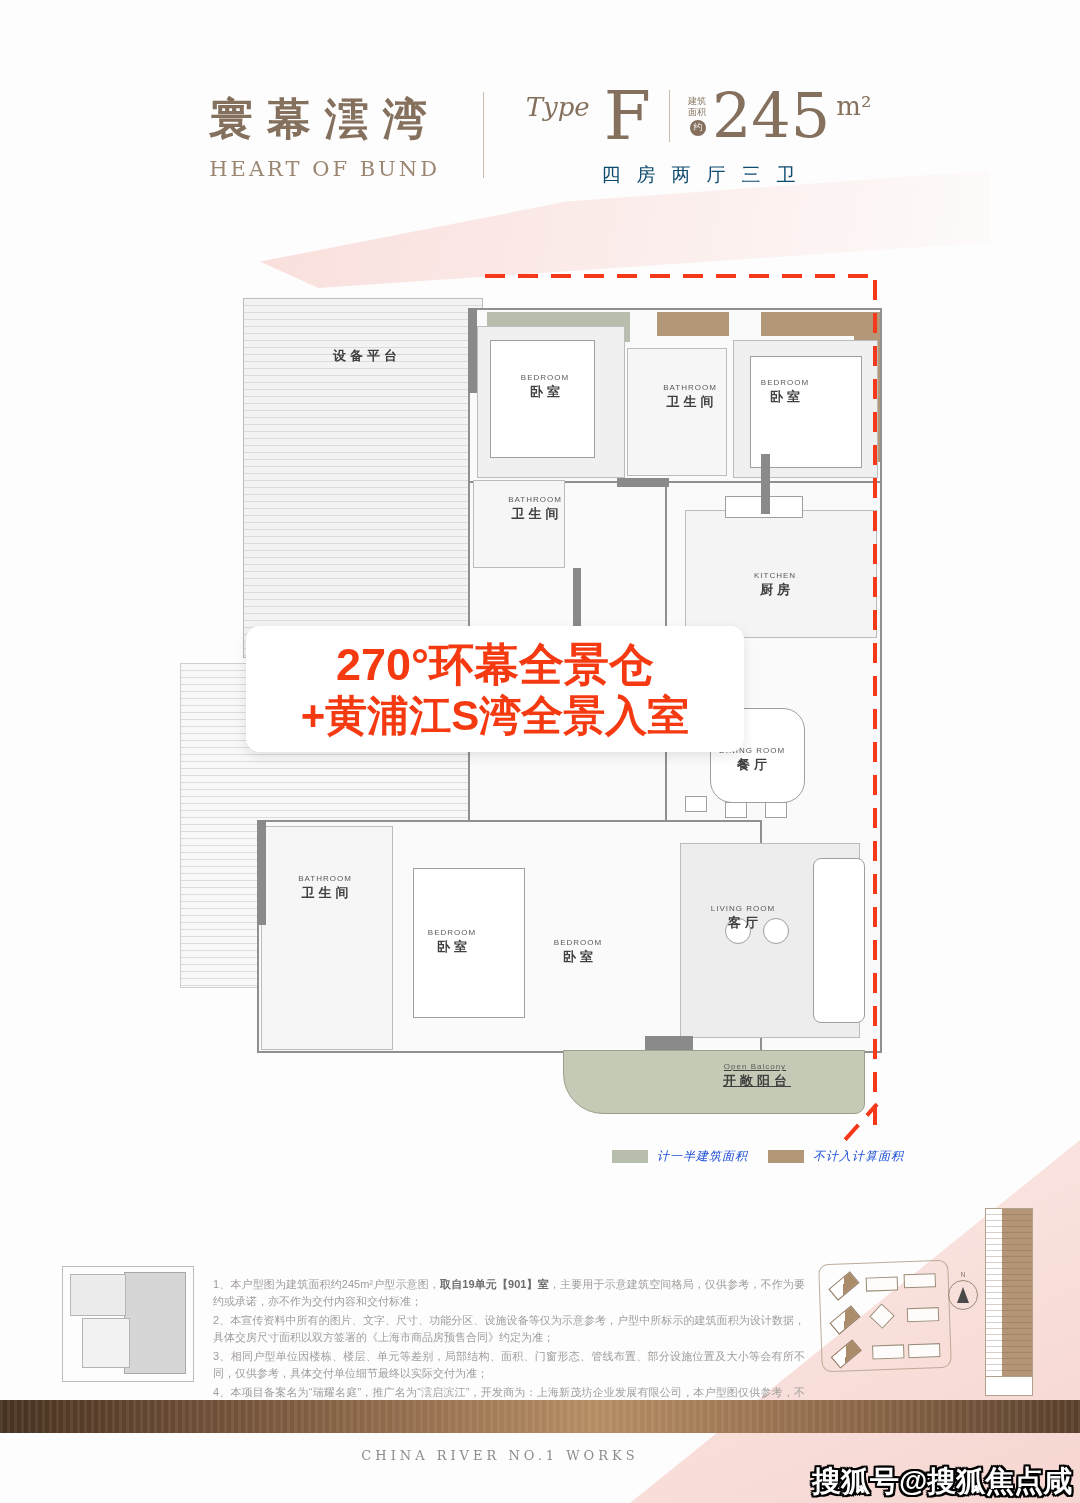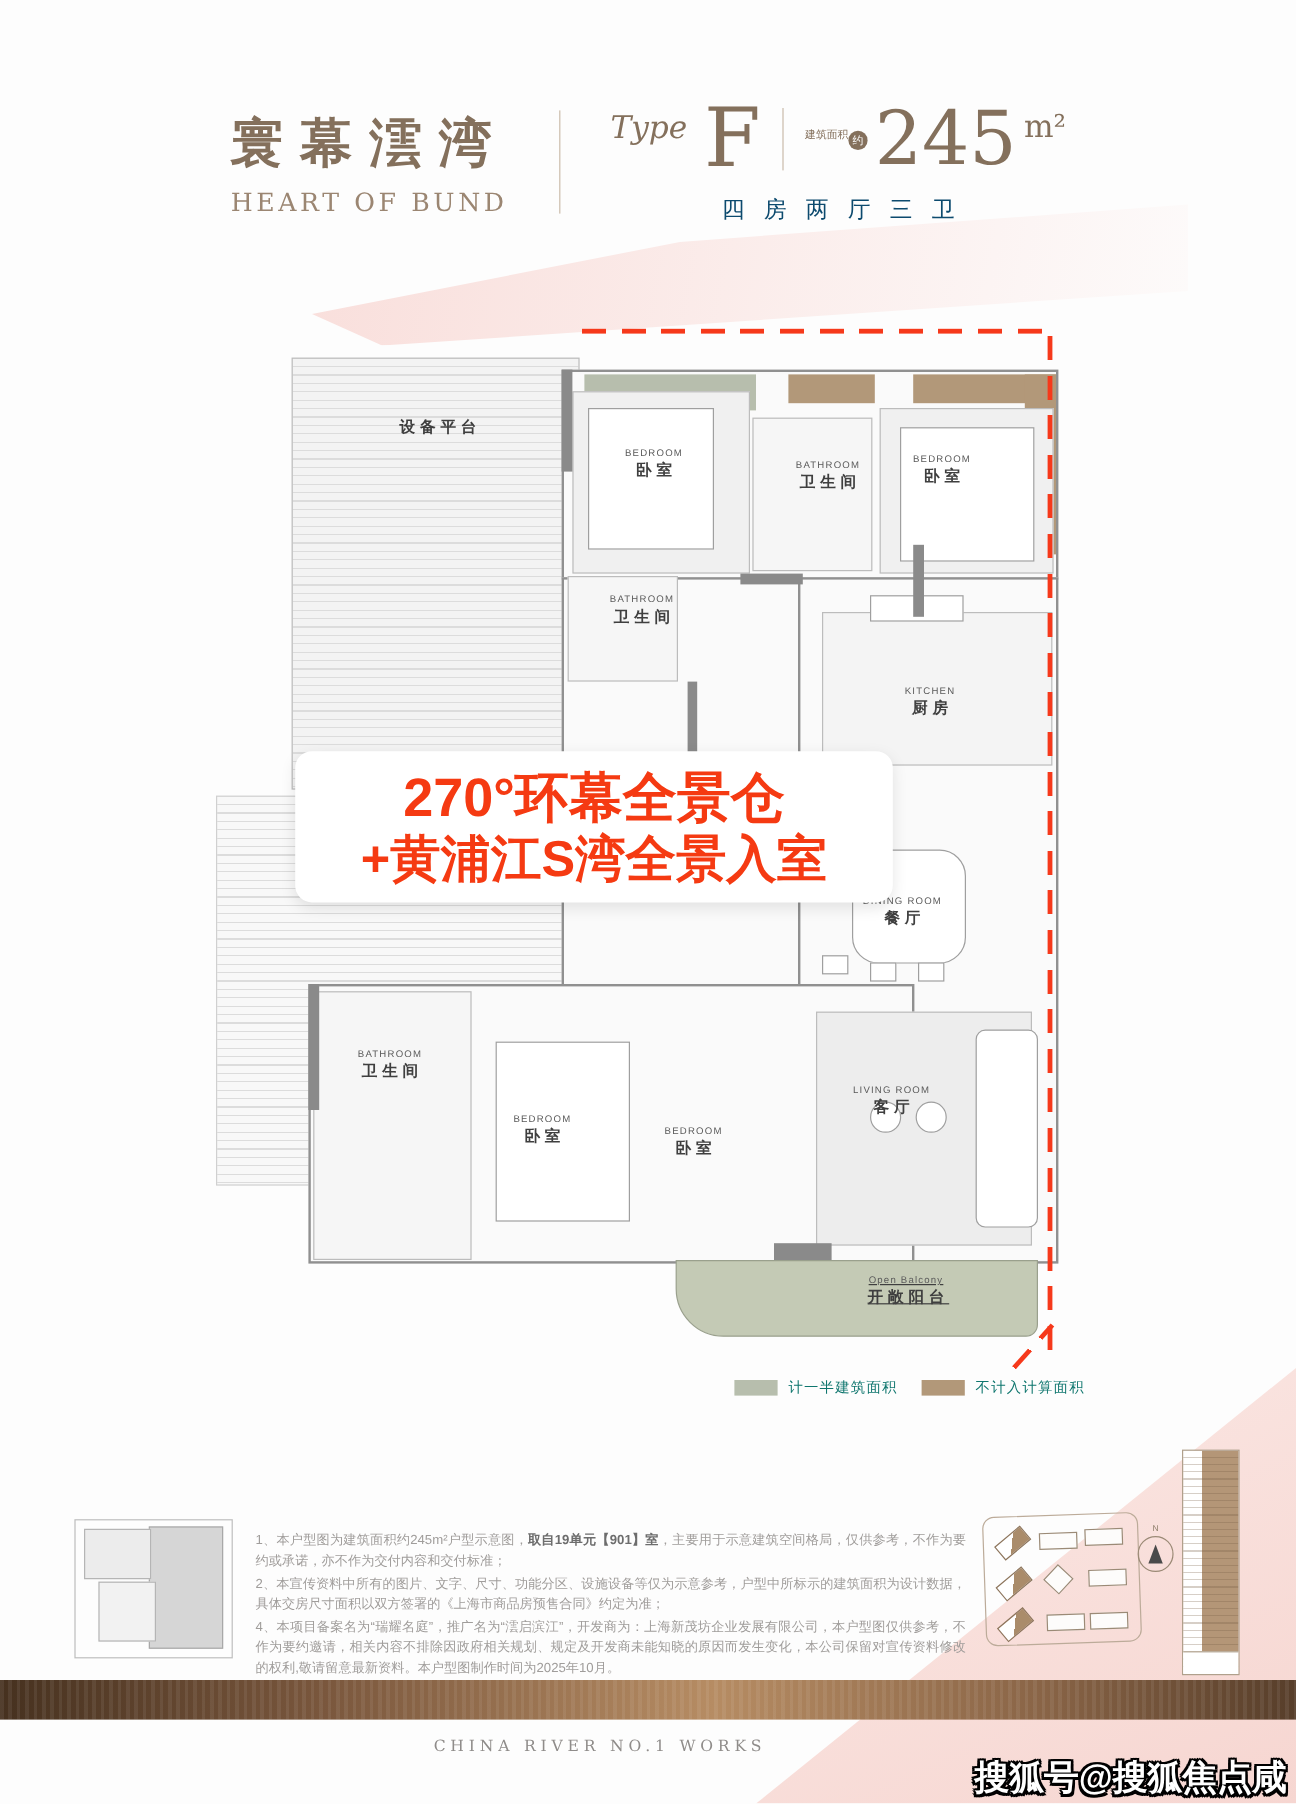--- a/index.html
+++ b/index.html
@@ -26,21 +26,21 @@
     color:#84705c;font-weight:600;}
   .brand-en{font-family:"DejaVu Serif","Liberation Serif",serif;font-size:21px;letter-spacing:3px;
     color:#9b8672;margin-top:8px;}
   .hdr-div{width:1px;height:86px;background:#cbbcab;}
   .type-col{display:flex;flex-direction:column;align-items:center;}
   .type-row{display:flex;align-items:center;gap:14px;color:#84705c;}
   .type-word{font-family:"DejaVu Serif","Liberation Serif",serif;font-style:italic;font-size:26px;margin-top:-18px;}
   .type-letter{font-family:"DejaVu Serif","Liberation Serif",serif;font-size:68px;line-height:1;}
   .type-sep{width:1px;height:52px;background:#cbbcab;margin:0 4px;}
   .area-group{display:flex;align-items:center;gap:6px;}
-  .area-mini{display:flex;flex-direction:row;align-items:flex-start;font-size:9px;color:#84705c;line-height:1.2;}
+  .area-mini{display:flex;flex-direction:column;align-items:flex-end;font-size:9px;color:#84705c;line-height:1.2;}
   .area-approx{width:16px;height:16px;border-radius:50%;background:#84705c;color:#fff;font-size:9px;
     display:flex;align-items:center;justify-content:center;margin-top:2px;}
   .area-number{font-family:"DejaVu Serif","Liberation Serif",serif;font-size:62px;line-height:1;color:#84705c;}
   .area-unit{font-family:"DejaVu Serif","Liberation Serif",serif;font-size:26px;color:#84705c;align-self:flex-start;margin-top:6px;}
   .layout-line{font-size:19px;letter-spacing:16px;color:#0c4a6e;margin-top:12px;text-indent:16px;}
   
   .plan{position:absolute;left:165px;top:268px;width:725px;height:875px;z-index:1;}
   .block{position:absolute;background:#fafafa;border:2px solid #909090;box-sizing:border-box;}
   .room{position:absolute;background:#f0f0f0;border:1px solid #bcbcbc;box-sizing:border-box;}
   .furn{position:absolute;background:#ffffff;border:1px solid #9f9f9f;box-sizing:border-box;}
@@ -56,21 +56,21 @@
     background:repeating-linear-gradient(180deg,#f6391b 0 20px,transparent 20px 33px);}
   
   .banner{position:absolute;left:246px;top:626px;width:498px;height:126px;background:#ffffff;
     border-radius:14px;box-shadow:0 4px 12px rgba(0,0,0,.10);z-index:4;
     display:flex;flex-direction:column;align-items:center;justify-content:center;}
   .banner .l1{font-size:45px;font-weight:900;color:#f53a12;line-height:1.2;}
   .banner .l2{font-size:42px;font-weight:900;color:#f53a12;line-height:1.15;}
   
   .legend-item{position:absolute;display:flex;align-items:center;gap:9px;z-index:2;}
   .legend-swatch{width:36px;height:13px;display:inline-block;}
-  .legend-label{font-size:12px;color:#0f766e;letter-spacing:1px;}
+  .legend-label{font-size:12px;color:#1d4ed8;letter-spacing:1px;font-style:italic;}
   
   .keyplan{position:absolute;left:52px;top:1260px;width:155px;height:132px;z-index:1;}
   .keyplan .outer{position:absolute;left:10px;top:6px;width:130px;height:114px;border:1px solid #bdbdbd;background:#fdfdfd;}
   .keyplan .fillr{position:absolute;left:72px;top:12px;width:60px;height:100px;background:#d6d6d6;border:1px solid #a8a8a8;}
   .keyplan .filll{position:absolute;left:18px;top:14px;width:54px;height:40px;background:#ececec;border:1px solid #b5b5b5;}
   .keyplan .fillc{position:absolute;left:30px;top:58px;width:46px;height:48px;background:#f2f2f2;border:1px solid #b5b5b5;}
   .disclaimer{position:absolute;left:213px;top:1276px;width:592px;z-index:1;
     font-size:11px;line-height:1.55;color:#a09d9b;text-align:justify;}
   .disclaimer p{margin:0 0 2px 0;}
   .disclaimer b{color:#6d6d6d;}
@@ -244,20 +244,21 @@
 <div class="keyplan">
   <div class="outer"></div>
   <div class="fillr"></div>
   <div class="filll"></div>
   <div class="fillc"></div>
 </div>
 
 <div class="disclaimer">
   <p><span>1、本户型图为建筑面积约245m²户型示意图，</span><b>取自19单元【901】室</b><span>，主要用于示意建筑空间格局，仅供参考，不作为要约或承诺，亦不作为交付内容和交付标准；</span></p>
   <p>2、本宣传资料中所有的图片、文字、尺寸、功能分区、设施设备等仅为示意参考，户型中所标示的建筑面积为设计数据，具体交房尺寸面积以双方签署的《上海市商品房预售合同》约定为准；</p>
+  <p>3、相同户型单位因楼栋、楼层、单元等差别，局部结构、面积、门窗形态、管线布置、部分设施位置及大小等会有所不同，仅供参考，具体交付单位细节最终以实际交付为准；</p>
   <p>4、本项目备案名为“瑞耀名庭”，推广名为“澐启滨江”，开发商为：上海新茂坊企业发展有限公司，本户型图仅供参考，不作为要约邀请，相关内容不排除因政府相关规划、规定及开发商未能知晓的原因而发生变化，本公司保留对宣传资料修改的权利,敬请留意最新资料。本户型图制作时间为2025年10月。</p>
 </div>
 
 <div class="siteplan">
   <div class="sp-bld" style="left:10px;top:14px;"></div>
   <div class="sp-bld" style="left:10px;top:48px;"></div>
   <div class="sp-bld" style="left:10px;top:82px;"></div>
   <div class="sp-out" style="left:46px;top:14px;"></div>
   <div class="sp-out" style="left:84px;top:12px;"></div>
   <div class="sp-out" style="left:86px;top:46px;"></div>

